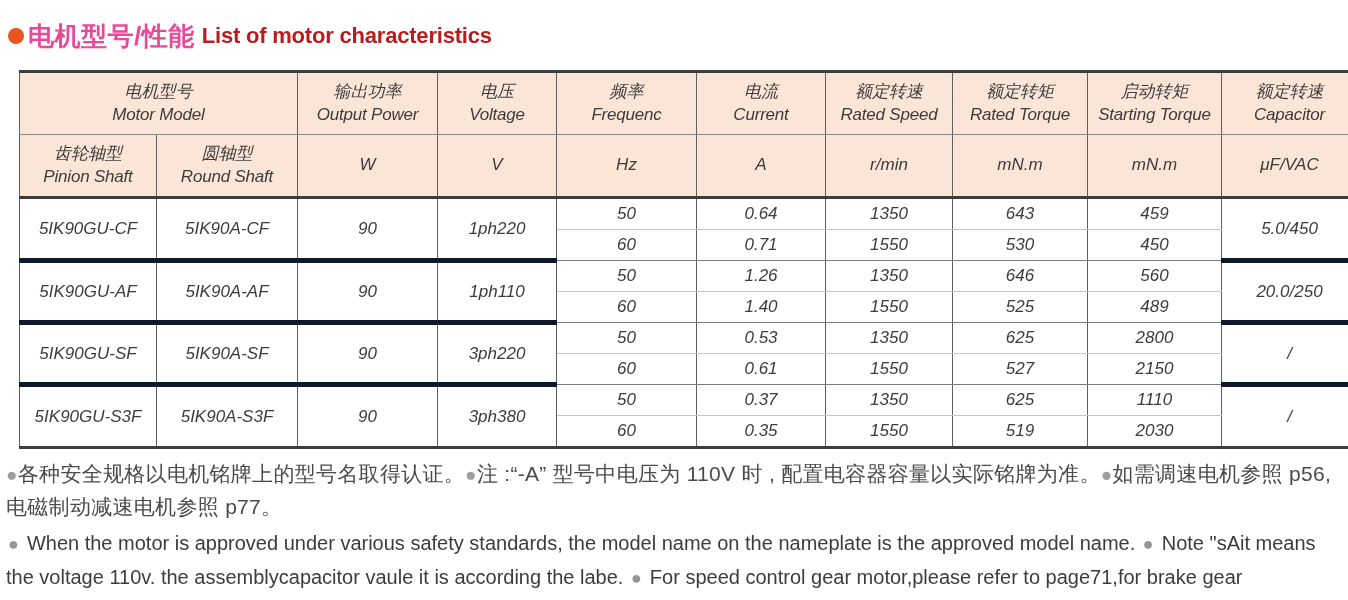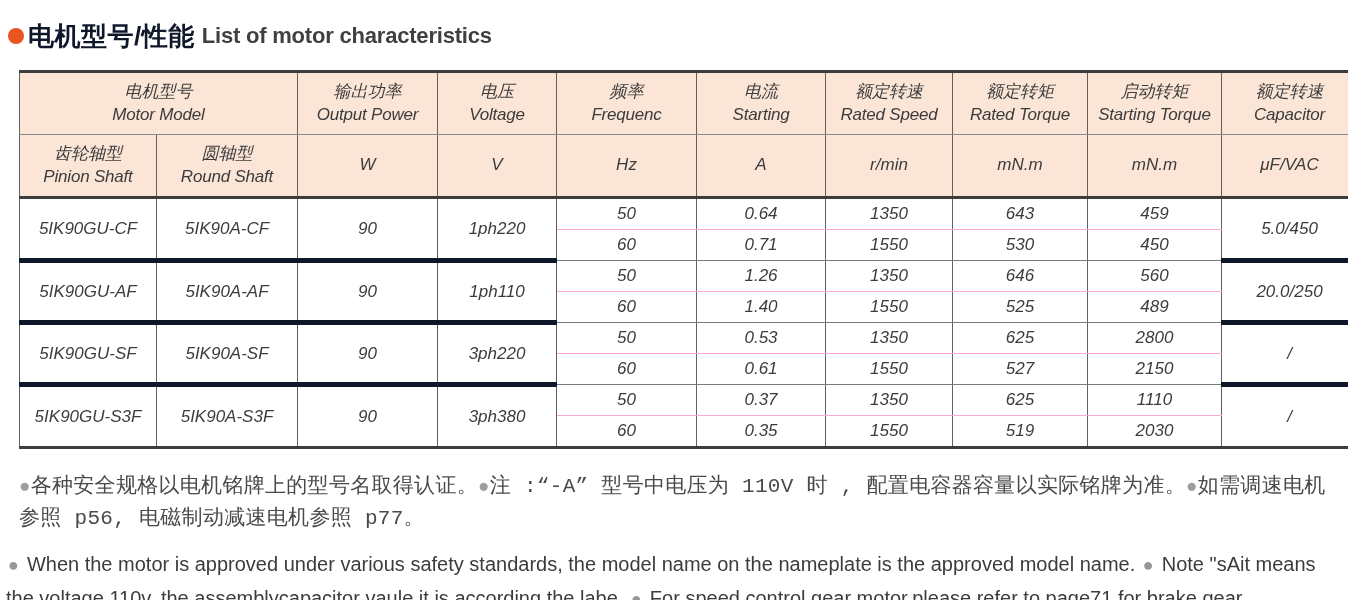--- a/index.html
+++ b/index.html
@@ -25,27 +25,27 @@
     width: 16px; height: 16px;
     border-radius: 50%;
     background: var(--accent, #e8551e);
     display: inline-block;
     margin-right: 4px;
     flex: 0 0 auto;
   }
   .title-zh {
     font-size: 26px;
     font-weight: 700;
-    color: #0f172a;
+    color: #ec4899;
     letter-spacing: 0.5px;
   }
   .title-en {
     font-size: 22px;
     font-weight: 700;
-    color: #404040;
+    color: #b91c1c;
     margin-left: 7px;
     letter-spacing: -0.2px;
   }
 
   
   table.spec {
     border-collapse: collapse;
     table-layout: fixed;
     width: 1338px;
     margin: 14px 5px 0 19px;
@@ -84,26 +84,25 @@
   }
   td.model-pinion { text-align: left; padding-left: 9px; }
   tbody tr.sub-top td.hz-row { border-bottom: 1px solid #f9a8d4; }
   tbody tr.group-end td { border-bottom: 1px solid #7a7a7a; }
   tbody td.span2 { border-bottom: 5px solid #0f172a; }
   tbody tr.last-group td, tbody td.last-span { border-bottom: 3px solid #3d3d3d; }
 
   
   .notes { padding: 9px 4px 0 6px; }
   .note-zh {
-    margin: 13px;
+    margin: 0;
     font-size: 21px;
     line-height: 32px;
     color: #4a4a4a;
     letter-spacing: 0.3px;
-    font-family: Liberation Mono, monospace;
   }
   .note-zh .nb { color: #9e9e9e; font-size: 19px; }
   .note-en {
     margin: 4px 0 0 0;
     font-size: 20px;
     line-height: 33px;
     color: #3c3c3c;
   }
   .note-en .nb { color: #969696; font-size: 18px; margin: 0 8px 0 2px; }
 </style>
@@ -144,21 +143,21 @@
         <th>
           <span class="hd-zh">电压</span>
           <span class="hd-en">Voltage</span>
         </th>
         <th>
           <span class="hd-zh">频率</span>
           <span class="hd-en">Frequenc</span>
         </th>
         <th>
           <span class="hd-zh">电流</span>
-          <span class="hd-en">Starting</span>
+          <span class="hd-en">Current</span>
         </th>
         <th>
           <span class="hd-zh">额定转速</span>
           <span class="hd-en">Rated Speed</span>
         </th>
         <th>
           <span class="hd-zh">额定转矩</span>
           <span class="hd-en">Rated Torque</span>
         </th>
         <th>

